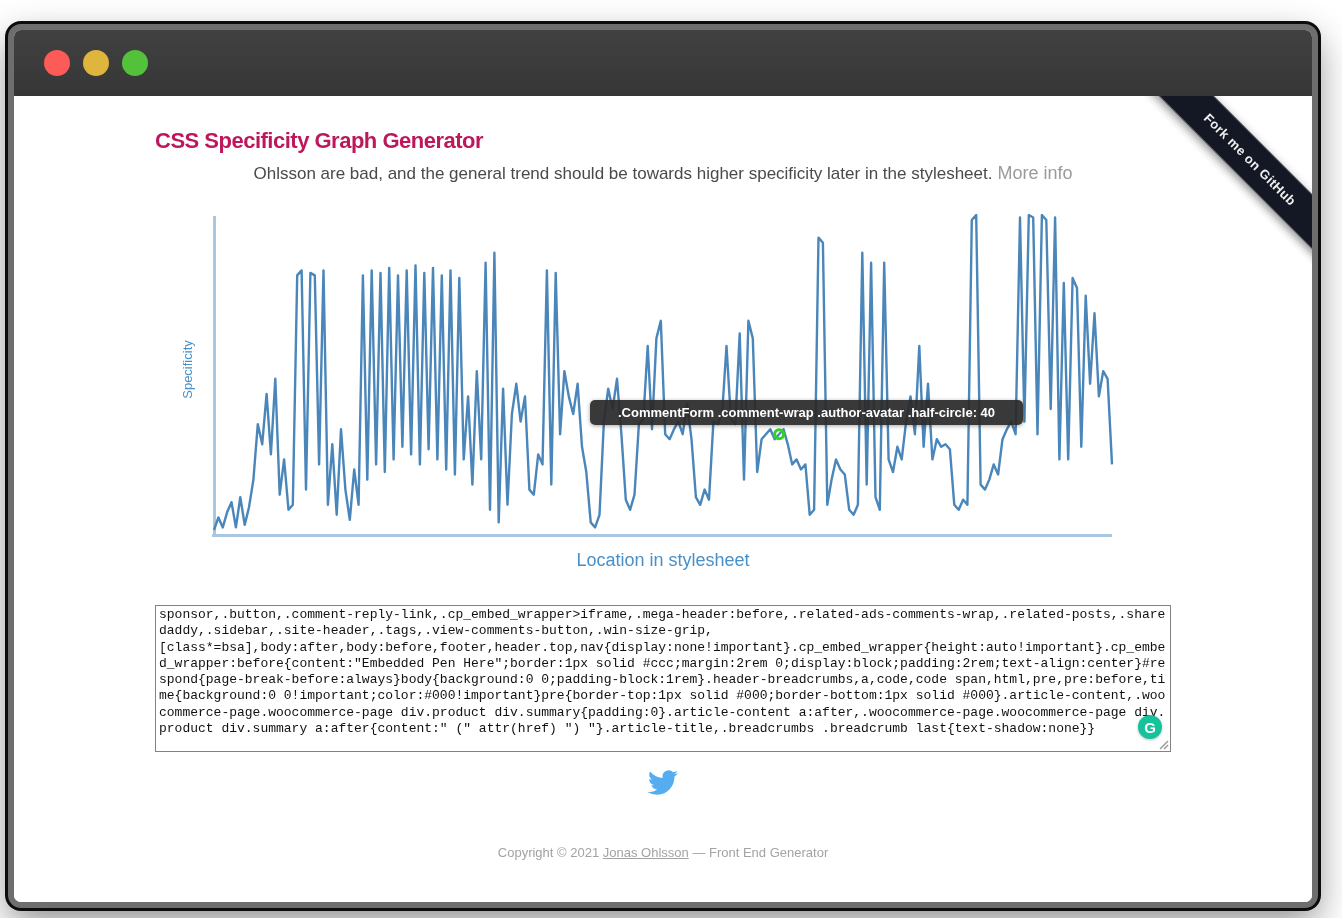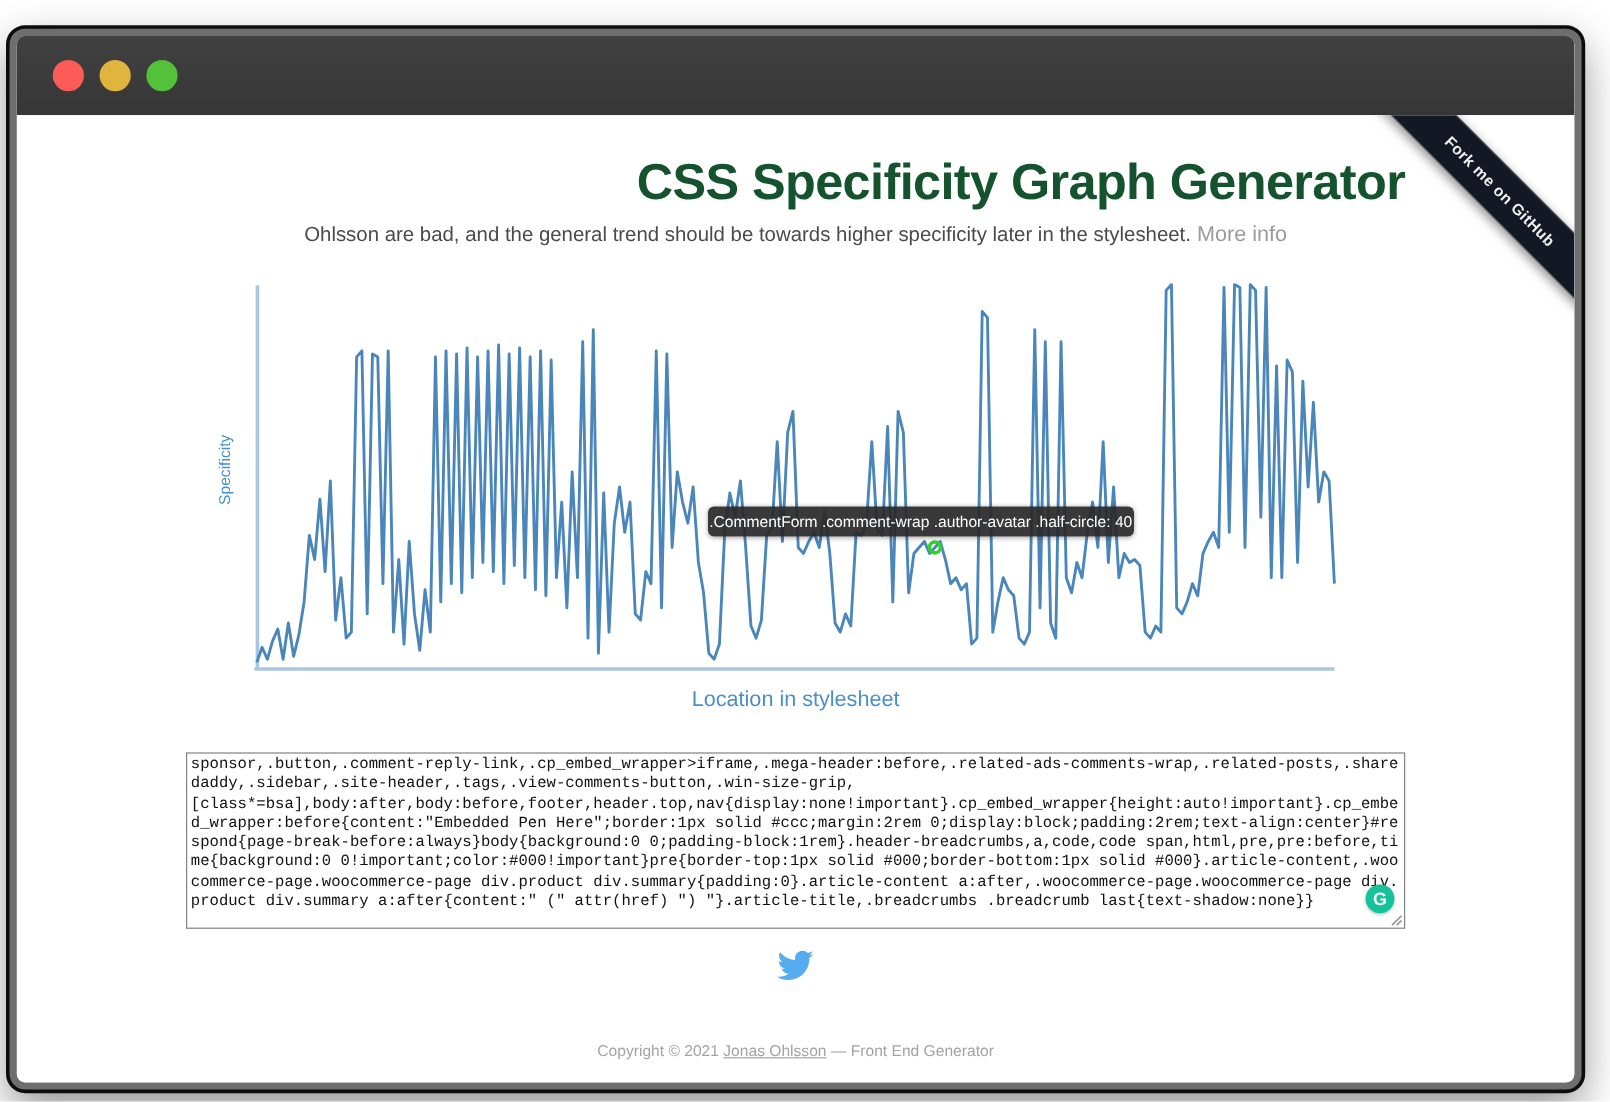--- a/index.html
+++ b/index.html
@@ -32,37 +32,37 @@
     background:#141824; color:#efefef;
     text-align:center; padding:11px 0;
     font-size:13px; font-weight:bold; letter-spacing:.4px;
     border-top:1px solid rgba(255,255,255,.25);
     border-bottom:1px solid rgba(255,255,255,.25);
     box-shadow:0 3px 10px rgba(0,0,0,.45);
   }
 
   
   .container { width:1016px; margin:0 auto; }
-  .page-title { margin:32px 0 0; text-align:right; font-size:42px; font-weight:bold; color:#14532d; letter-spacing:-.5px; }
+  .page-title { margin:32px 0 0; text-align:left; font-size:22px; font-weight:bold; color:#be185d; letter-spacing:-.5px; }
   .subtitle { margin-top:9px; text-align:center; font-size:17px; color:#4a4a4a; }
   .more-info { font-size:18px; color:#9b9b9b; text-decoration:none; margin-left:5px; cursor:pointer; }
 
   
   .chart-plot { position:relative; margin:30px 0 0 35px; width:940px; }
   .chart-svg { display:block; width:940px; height:330px; }
   .y-label {
     position:absolute; left:-32px; top:148px; color:#4a90c8; font-size:13px;
     transform:rotate(-90deg); white-space:nowrap;
   }
   .x-label { width:898px; margin-left:24px; text-align:center; color:#4a90c8; font-size:18px; margin-top:6px; }
   .chart-tooltip {
     position:absolute; left:400px; top:186px;
     background:rgba(42,42,42,.93); color:#fff;
-    font-size:13px; font-weight:normal;
-    padding:5px 1px; border-radius:5px; white-space:nowrap;
+    font-size:13px; font-weight:bold;
+    padding:5px 28px; border-radius:5px; white-space:nowrap;
     box-shadow:0 1px 4px rgba(0,0,0,.35);
   }
 
   
   .editor { position:relative; margin-top:34px; }
   .css-input {
     display:block; width:1016px; height:147px;
     font-family:"Liberation Mono","DejaVu Sans Mono",monospace;
     font-size:13px; line-height:16.3px; color:#111;
     border:1px solid #828282; border-radius:0;

